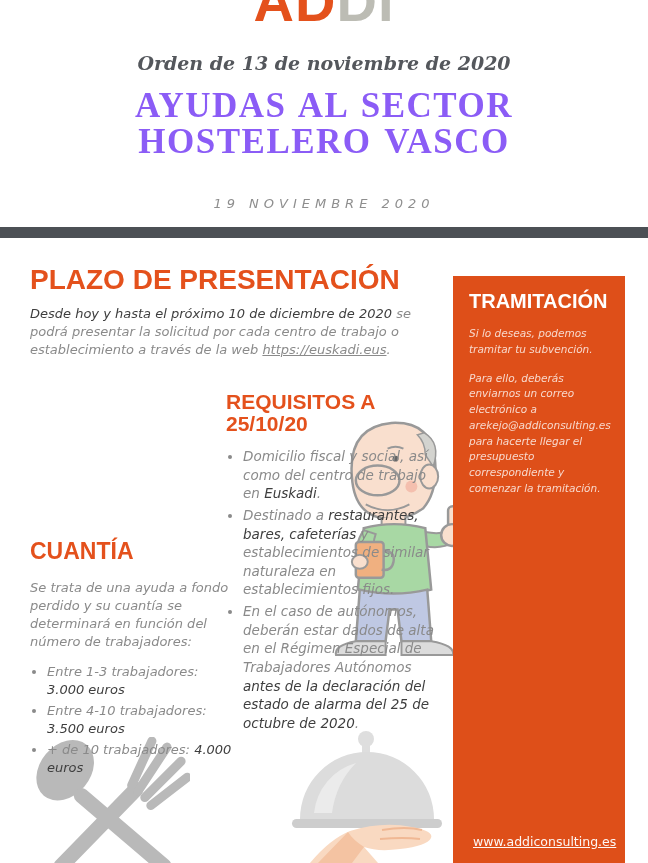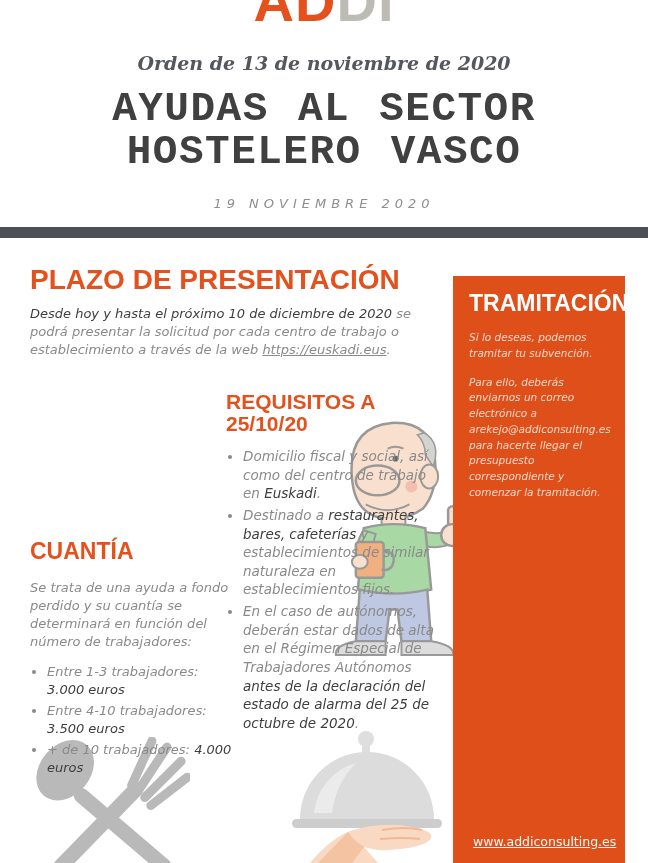--- a/index.html
+++ b/index.html
@@ -7,22 +7,22 @@
         font-family:"DejaVu Sans",sans-serif;}
   
   .logo{position:absolute;top:0;left:0;right:0;height:34px;overflow:hidden;text-align:center;}
   .logo-text{font-family:"Liberation Sans",sans-serif;font-weight:700;font-size:56px;line-height:1;
              margin-top:-26px;letter-spacing:1px;}
   .logo-ad{color:#e4511c;} .logo-di{color:#bcbcb4;}
   .order-line{position:absolute;top:52px;left:0;right:0;text-align:center;
               font-family:"DejaVu Serif",serif;font-style:italic;font-weight:700;
               font-size:19px;color:#54575c;}
   .main-title{position:absolute;top:88px;left:0;right:0;text-align:center;
-              font-family:Liberation Mono, monospace;font-weight:800;font-size:41px;
-              color:#404040;letter-spacing:1.5px;word-spacing:3px;line-height:1.04;}
+              font-family:Liberation Serif, serif;font-weight:800;font-size:35px;
+              color:#8b5cf6;letter-spacing:1.5px;word-spacing:3px;line-height:1.04;}
   .date-line{position:absolute;top:196px;left:0;right:0;text-align:center;
              font-style:italic;font-size:13px;letter-spacing:5px;color:#8e8e8e;}
   .divider{position:absolute;top:227px;left:0;width:100%;height:11px;background:#4c5055;}
   
   .sec{position:absolute;z-index:2;}
   .orange-h{font-family:"Liberation Sans",sans-serif;font-weight:700;color:#e4511c;
             margin:0;line-height:1.05;}
   .h-xl{font-size:28px;} .h-md{font-size:21px;} .h-cu{font-size:23px;}
   .body-text{font-size:13px;font-style:italic;color:#8a8a8a;line-height:1.38;margin:11px 0 0;}
   .bold-dark{font-weight:400;color:#3e3e3e;}
@@ -32,21 +32,21 @@
   .requisitos{left:226px;top:391px;width:220px;}
   .exclusiones{left:226px;top:706px;width:220px;}
   ul.dotlist{margin:12px 0 0;padding-left:17px;}
   ul.dotlist li{margin-bottom:3px;}
   ul.dotlist li::marker{color:#8a8a8a;}
   a.gray-link{color:#8a8a8a;text-decoration:underline;}
   
   .sidebar{position:absolute;left:453px;top:276px;width:172px;height:587px;background:#de4f19;
            z-index:3;box-sizing:border-box;padding:14px 16px;}
   .sidebar-h{font-family:"Liberation Sans",sans-serif;font-weight:700;color:#ffffff;
-             font-size:23px;margin:0 0 4px;}
+             font-size:20px;margin:0 0 4px;}
   .sidebar-p{color:rgba(255,255,255,0.78);font-size:10.5px;font-style:italic;
              line-height:1.5;margin:13px 0 0;}
   .website{position:absolute;left:20px;bottom:14px;color:rgba(255,255,255,0.95);
            font-size:12.5px;text-decoration:underline;}
   
   .illus{position:absolute;z-index:1;}
   .man{left:330px;top:415px;width:134px;height:248px;opacity:0.9;}
   .cutlery{left:22px;top:737px;width:168px;height:126px;}
   .cloche{left:290px;top:727px;width:172px;height:136px;}
 </style>

